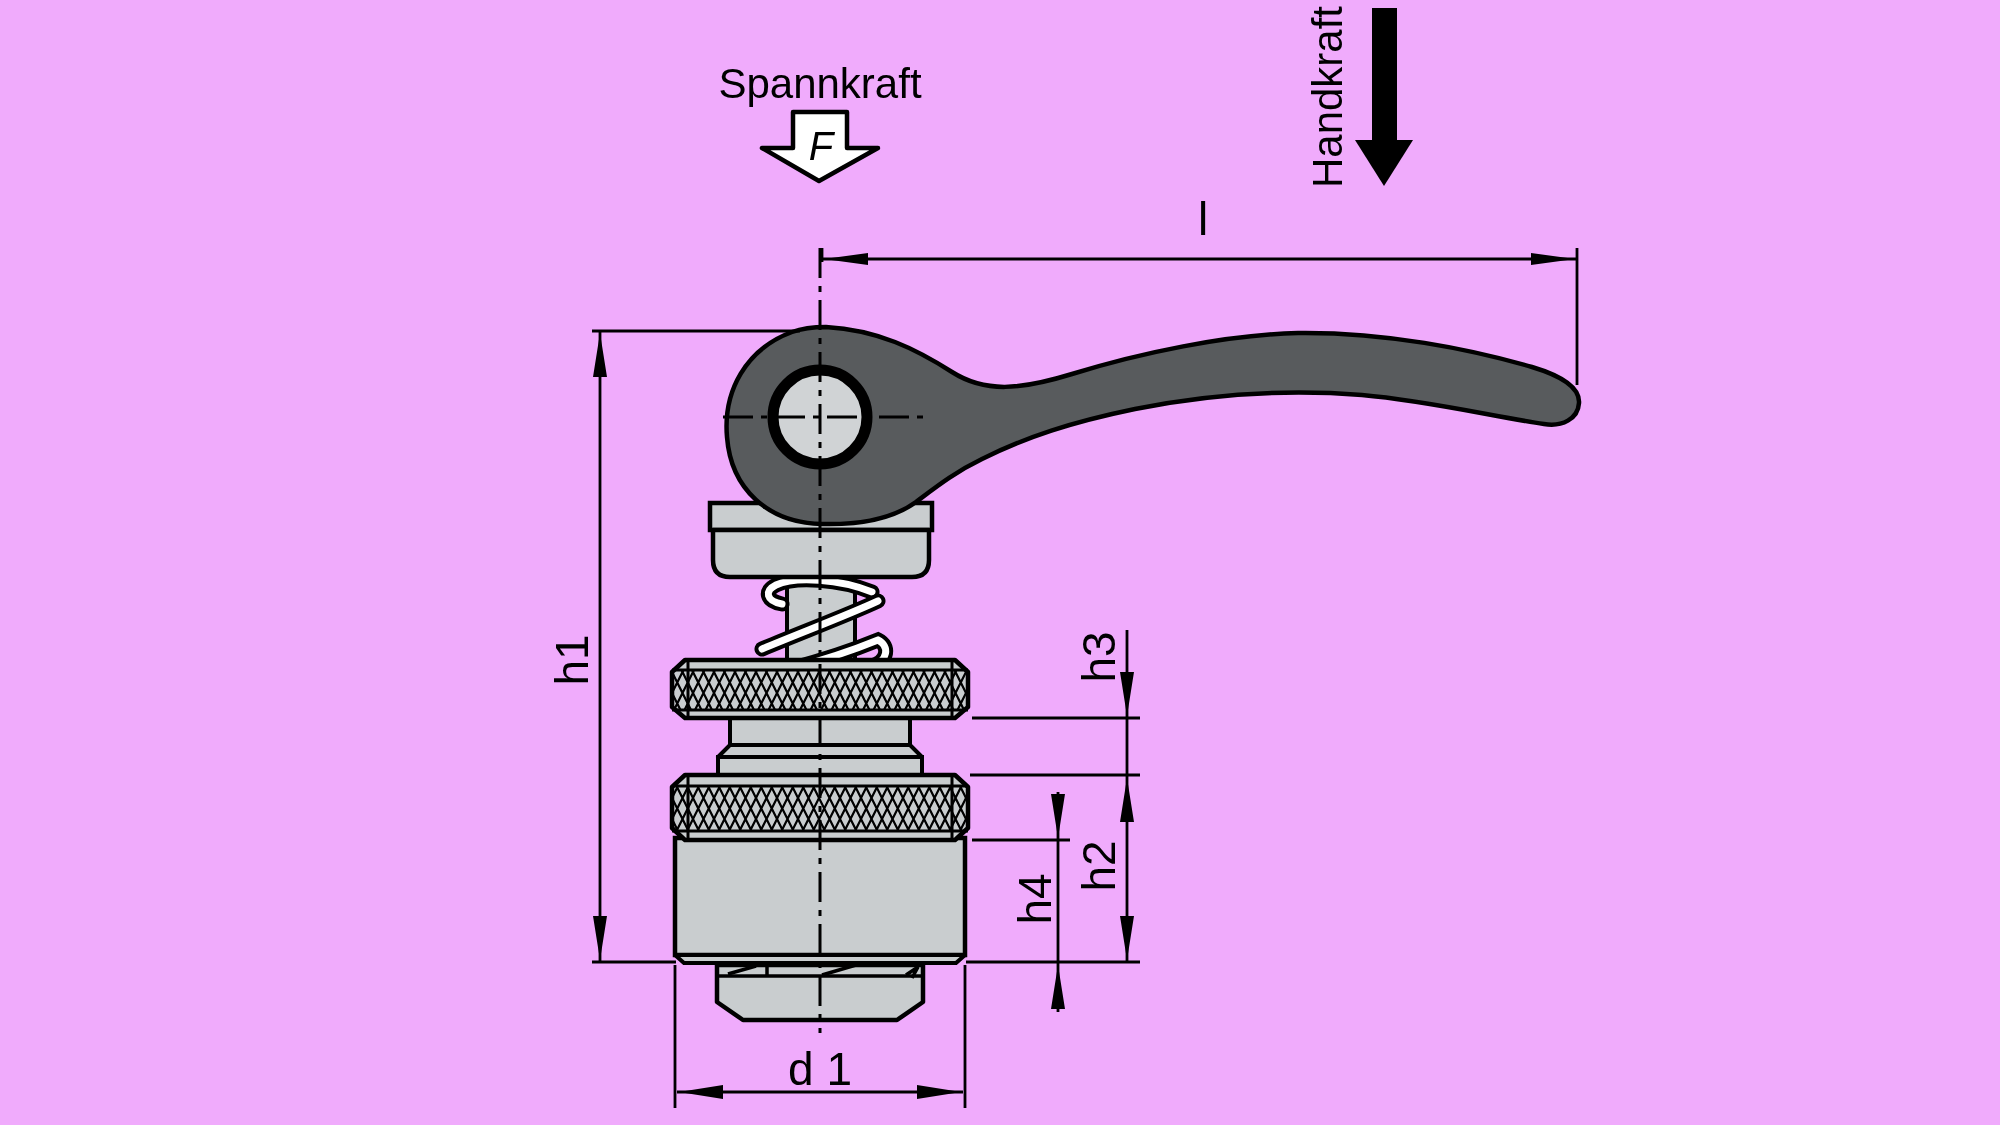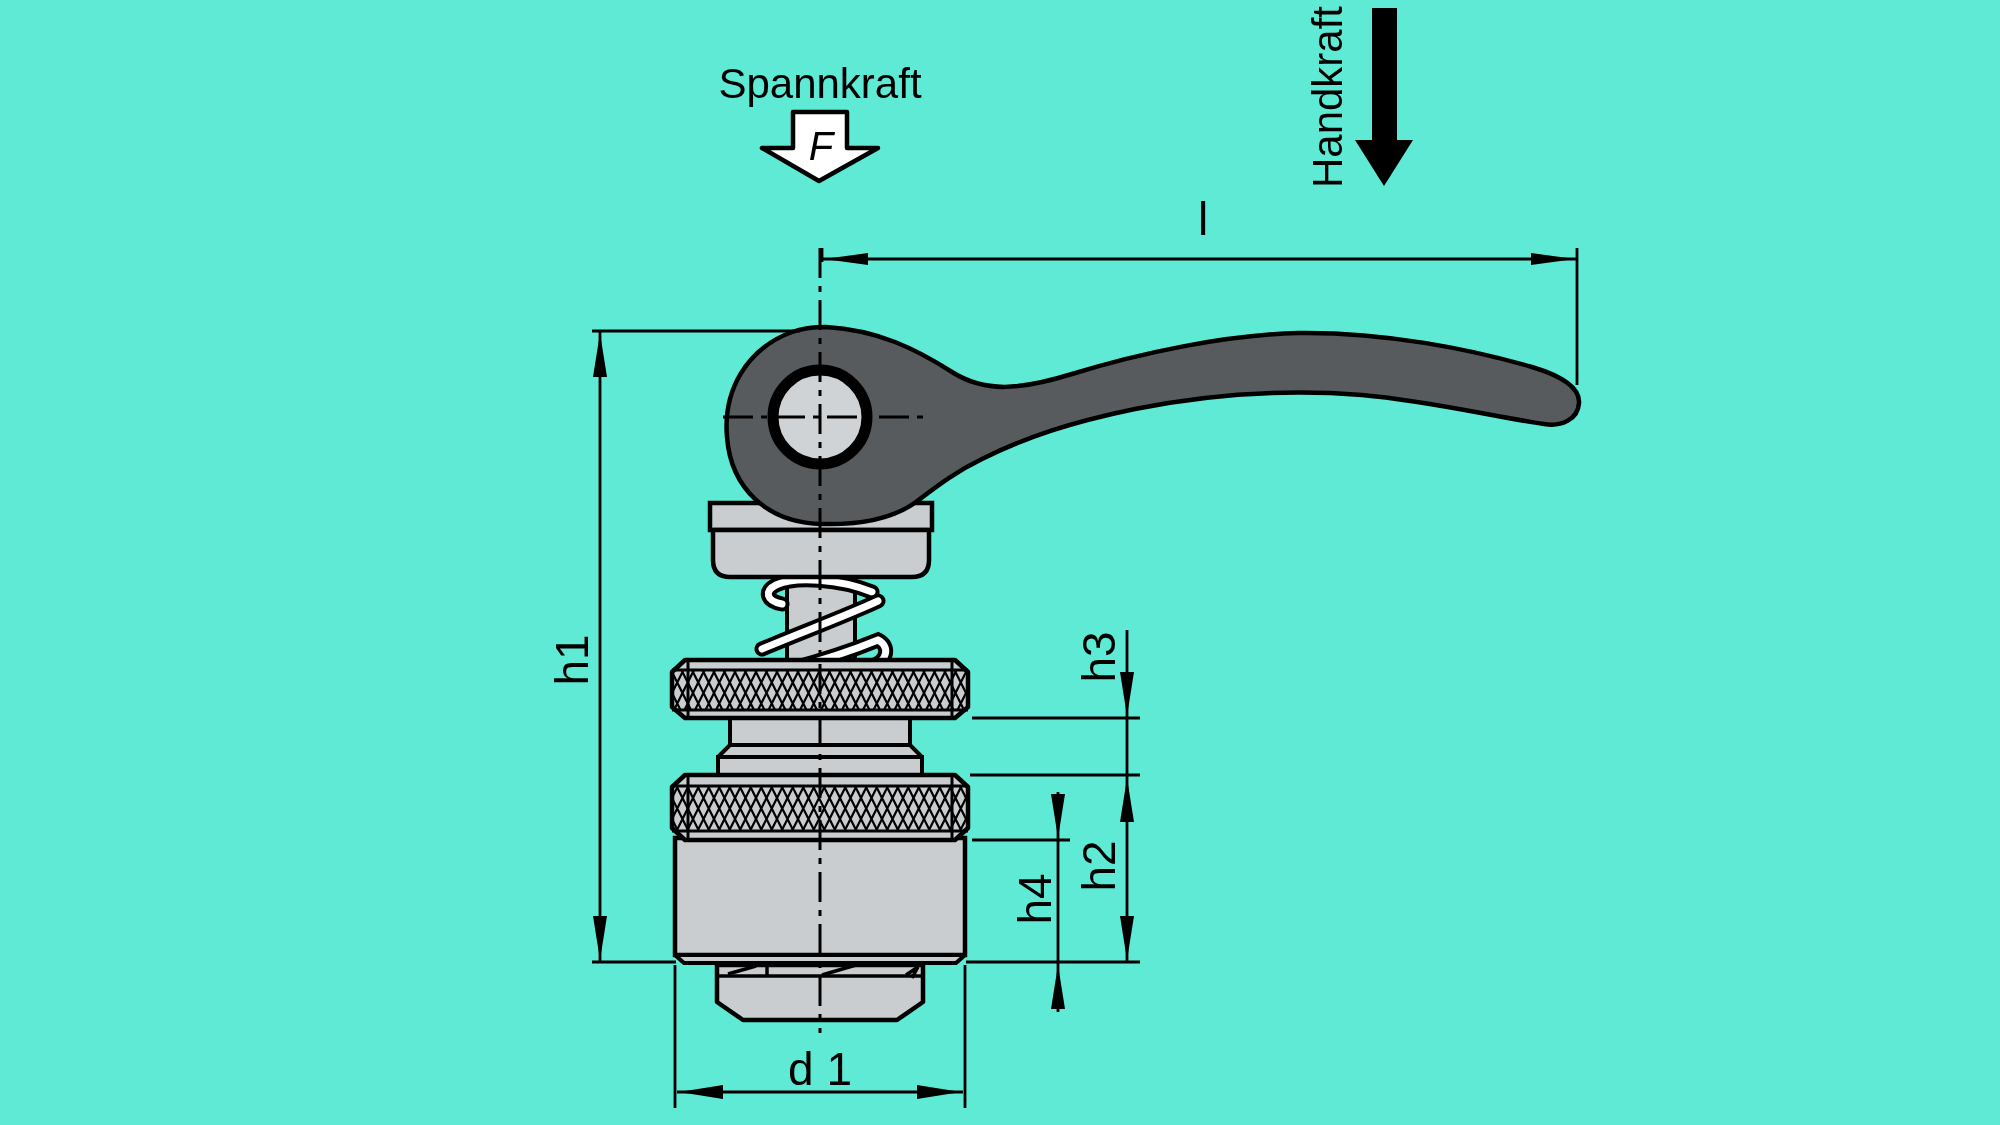--- a/index.html
+++ b/index.html
@@ -7,21 +7,21 @@
          font-family:"Liberation Sans", sans-serif;}
   svg{position:absolute;left:0;top:0;}
   text{fill:#000;}
   .lbl{font-size:46px;}
   .lbl-de{font-size:42px;}
   .lbl-f{font-size:40px;font-style:italic;}
 </style>
 </head>
 <body>
 
-<div class="stage" style="background: #5eead4; text-align: center;">
+<div class="stage" style="background: #f0abfc; text-align: center;">
 <svg width="2000" height="1125" viewBox="0 0 2000 1125">
   <defs>
     <pattern id="knurl" width="21" height="21" patternUnits="userSpaceOnUse">
       <path d="M0 21 L10.5 0 L21 21 M0 0 L10.5 21 L21 0" stroke="#000" stroke-width="2.2" fill="none"></path>
     </pattern>
   </defs>
 
   <g>
     <rect x="787" y="572" width="68" height="92" stroke="#000" stroke-width="4" fill="#c9cdcf"></rect>
   </g>

